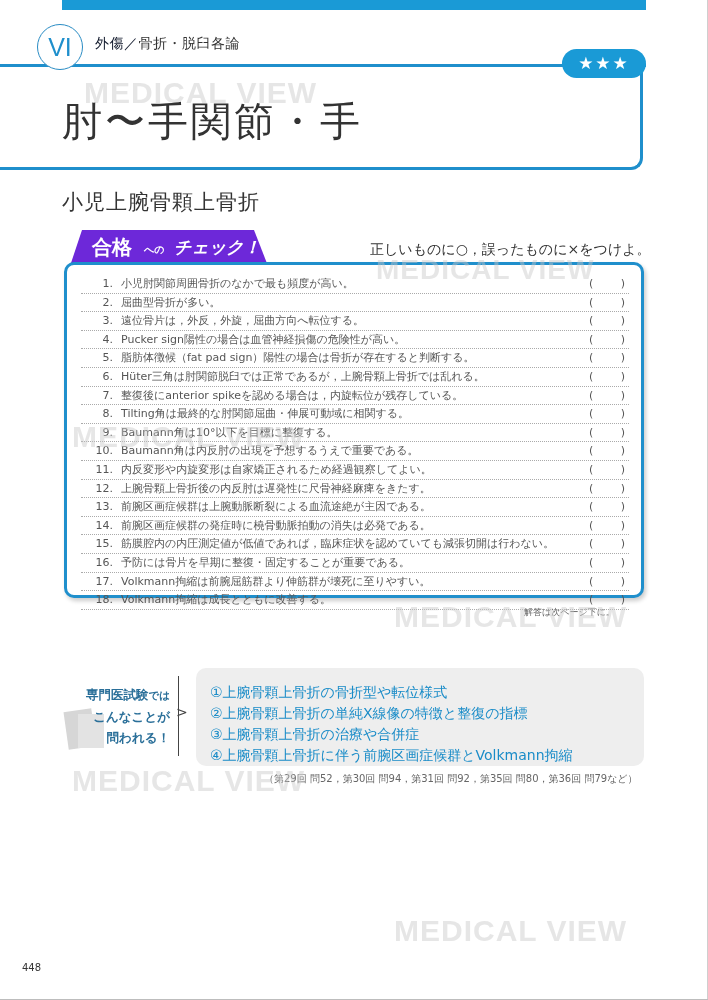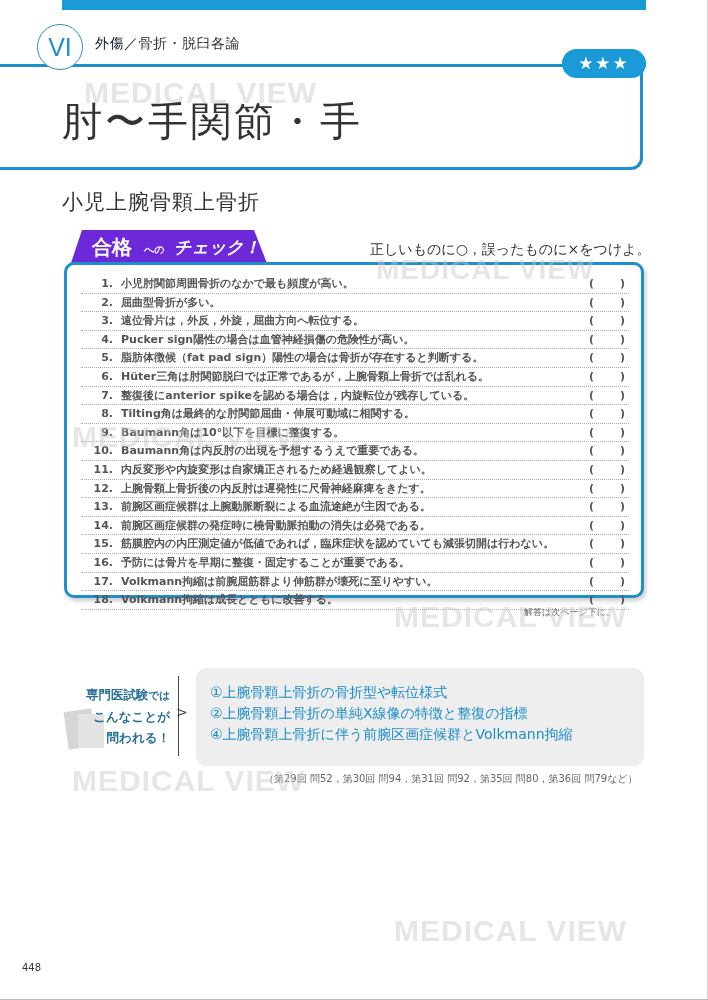--- a/index.html
+++ b/index.html
@@ -51,21 +51,21 @@
   .tab .small { position:absolute; left:74px; top:13px; font-size:10px; }
   .tab .big2 { position:absolute; left:104px; top:6px; font-size:17px; font-style:italic; }
   .instruction {
     position:absolute; left:370px; top:241px; font-size:14px; color:#333;
   }
   .quiz-box {
     position:absolute; left:64px; top:262px; width:580px; height:336px;
     border:3px solid #1f8fcc; border-radius:10px; background:#fff; box-sizing:border-box;
     box-shadow:2px 3px 4px rgba(0,0,0,0.2);
   }
-  .quiz-list { position:absolute; left:14px; top:10px; right:12px; margin:0; padding:0; list-style:none;font-weight:bold; }
+  .quiz-list { position:absolute; left:14px; top:10px; right:12px; margin:0; padding:0; list-style:none; }
   .quiz-item {
     position:relative; height:17.6px; border-bottom:1px dotted #aaa; font-size:11px; color:#555;
     line-height:17px; white-space:nowrap;
   }
   .quiz-num { display:inline-block; width:32px; text-align:right; margin-right:8px; }
   .quiz-paren { position:absolute; right:4px; top:0; width:36px; display:flex; justify-content:space-between; color:#555; }
   .answer-note {
     position:absolute; left:524px; top:606px; font-size:9px; color:#666;
   }
   .exam-label {
@@ -201,20 +201,21 @@
   <div>こんなことが</div>
   <div>問われる！</div>
 </div>
 <div class="exam-sep"></div>
 <div class="exam-chevron">&gt;</div>
 
 <div class="exam-box">
   <ul class="exam-list">
     <li class="exam-item">①上腕骨顆上骨折の骨折型や転位様式</li>
     <li class="exam-item">②上腕骨顆上骨折の単純X線像の特徴と整復の指標</li>
+    <li class="exam-item">③上腕骨顆上骨折の治療や合併症</li>
     <li class="exam-item">④上腕骨顆上骨折に伴う前腕区画症候群とVolkmann拘縮</li>
   </ul>
   <div class="exam-ref">（第29回 問52，第30回 問94，第31回 問92，第35回 問80，第36回 問79など）</div>
 </div>
 <div class="watermark" style="left:72px; top:764px; font-size:30px;">MEDICAL VIEW</div>
 <div class="watermark" style="left:394px; top:914px; font-size:30px;">MEDICAL VIEW</div>
 
 <div class="page-number">448</div>
 <div class="right-edge"></div>
 <div class="bottom-edge"></div>

